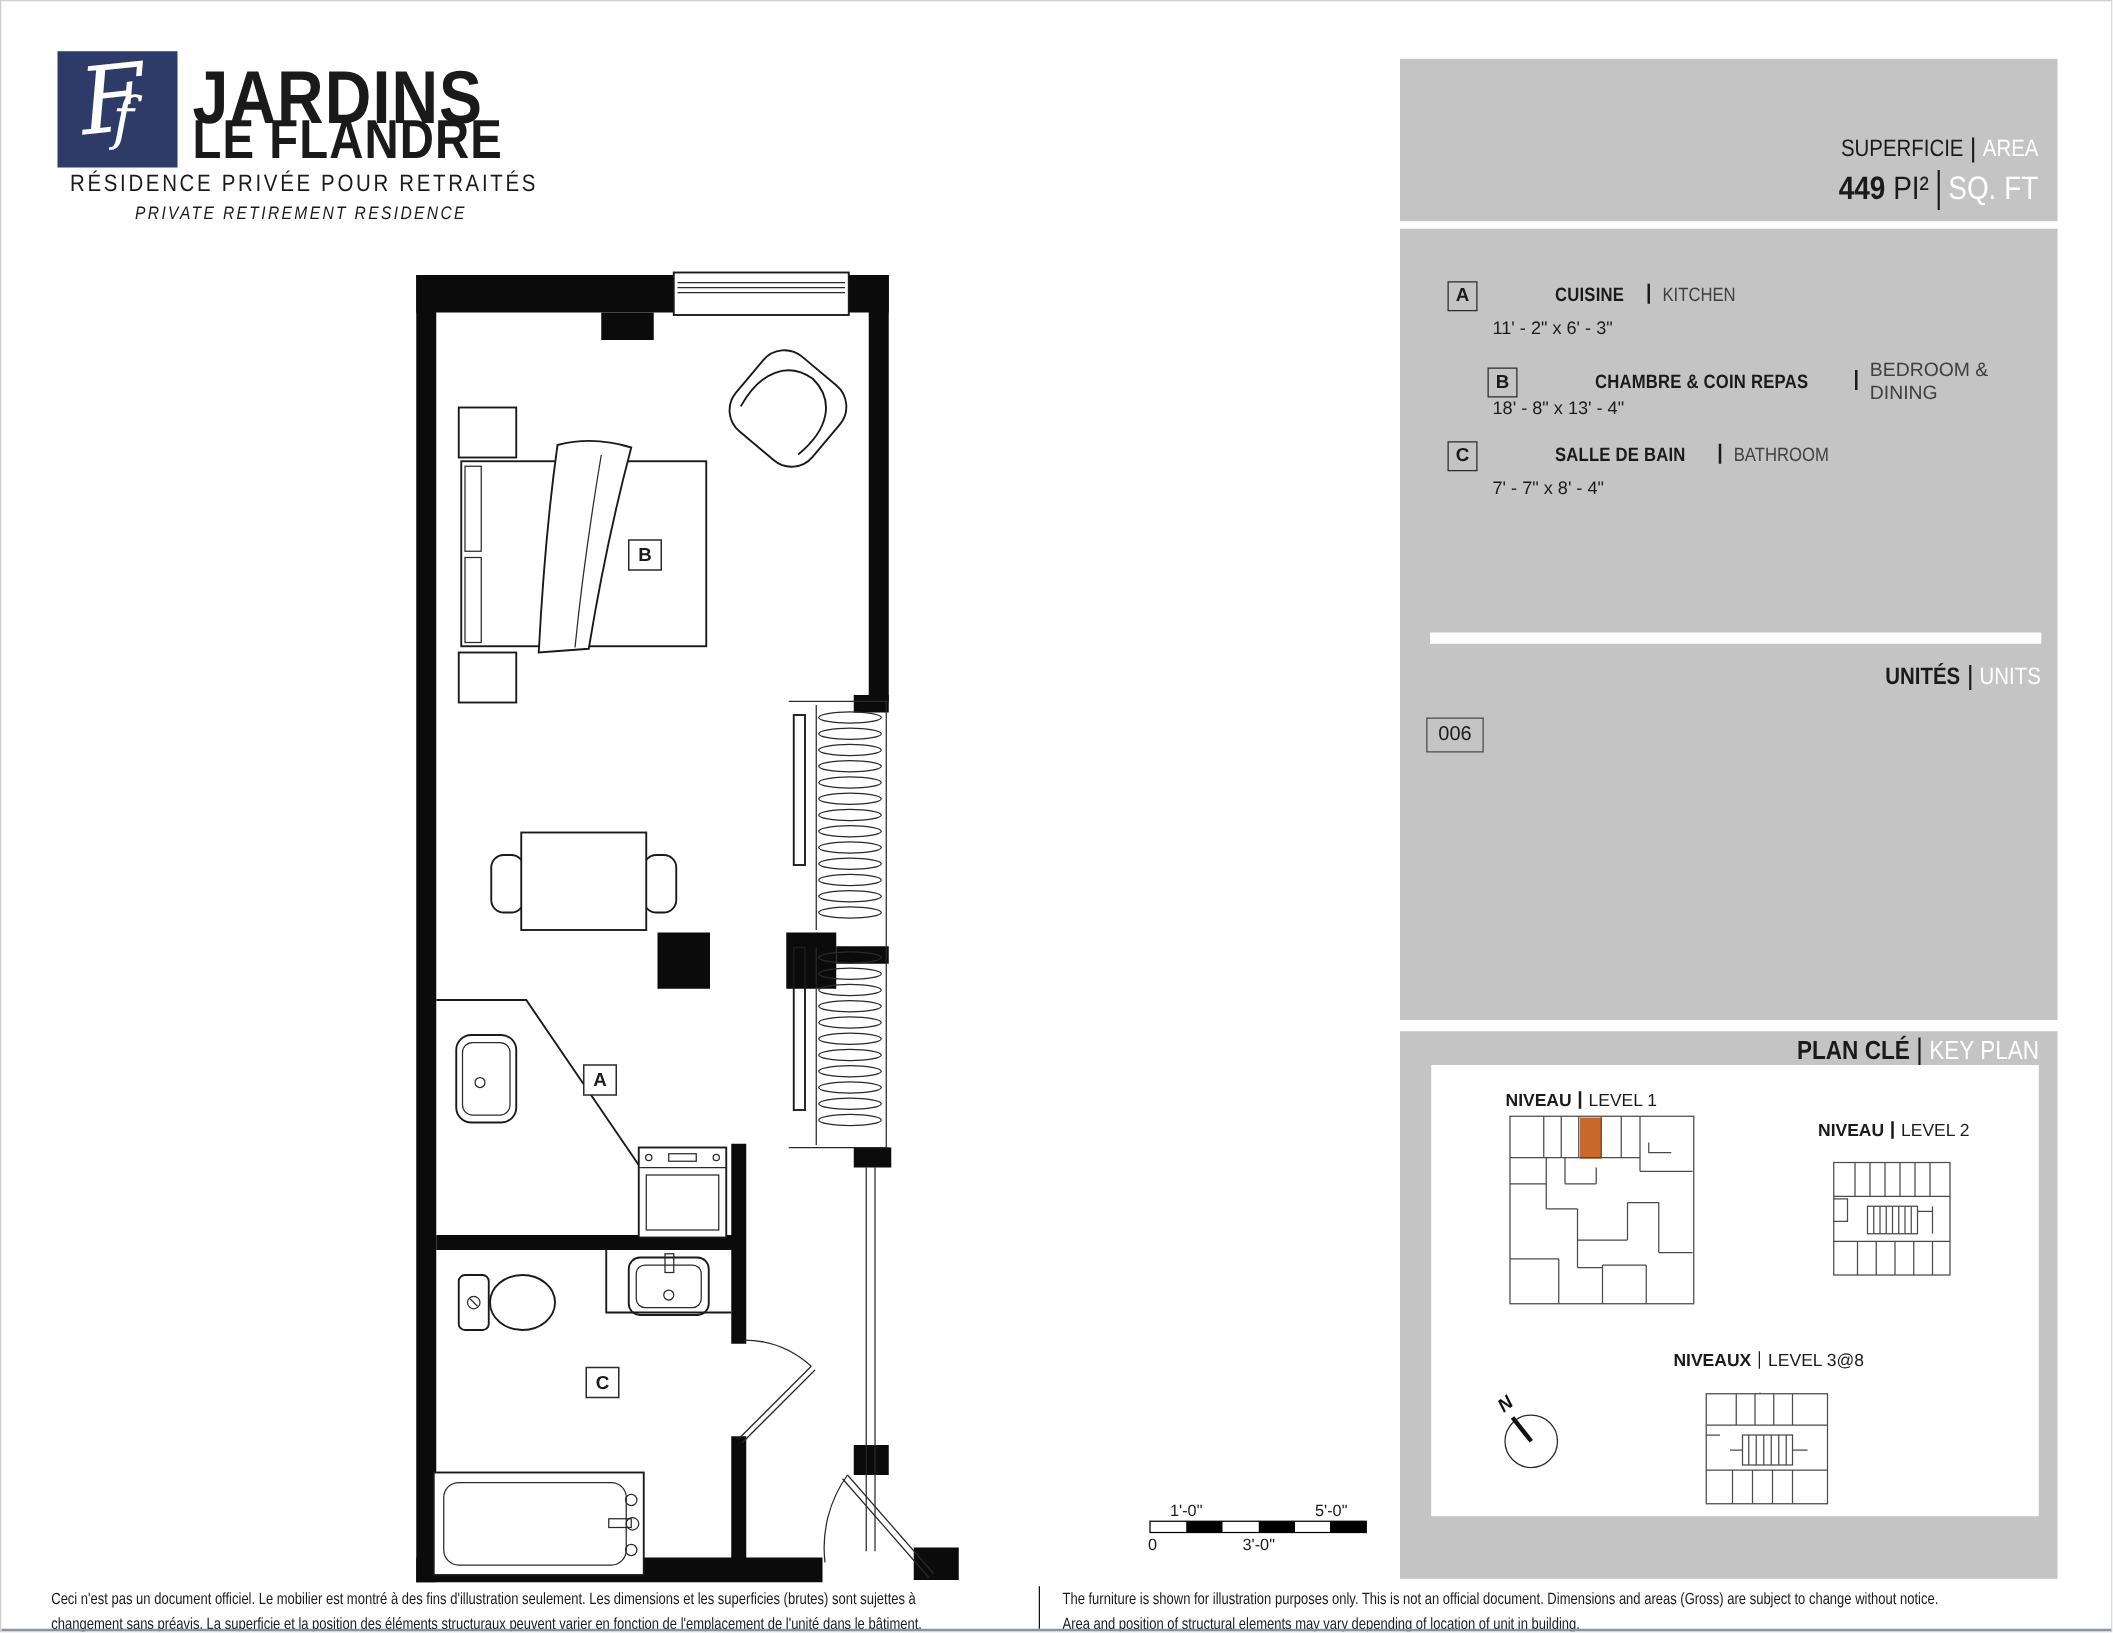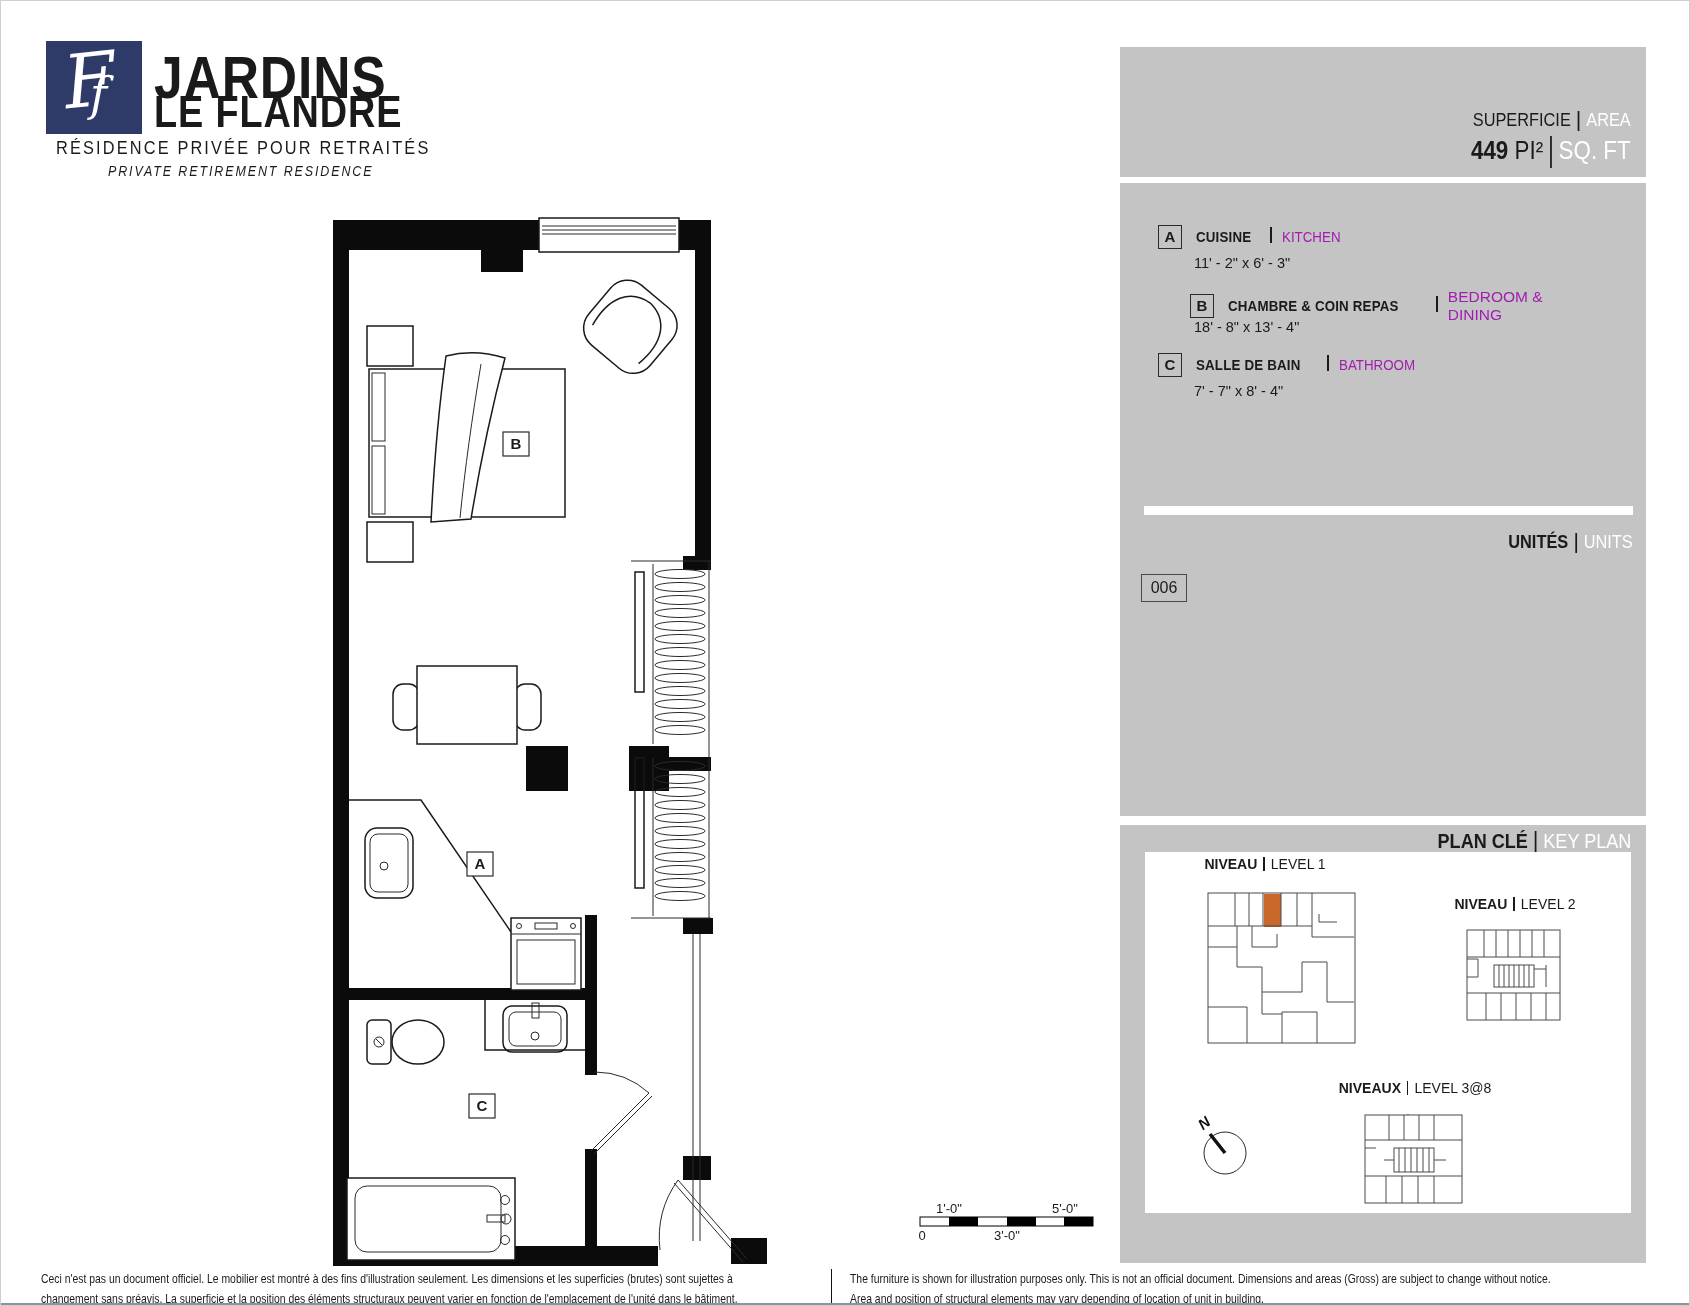--- a/index.html
+++ b/index.html
@@ -8,22 +8,22 @@
         border:1px solid #cfcfcf;box-sizing:border-box;}
   .abs{position:absolute;}
   .panel{position:absolute;left:1119px;width:526px;background:#c4c4c4;}
   .cond{display:inline-block;transform:scaleX(0.86);transform-origin:left center;white-space:nowrap;}
   .condr{display:inline-block;transform:scaleX(0.86);transform-origin:right center;white-space:nowrap;}
   .wt{color:#fff;}
   .sep{display:inline-block;width:2px;background:#1a1a1a;vertical-align:middle;margin:0 8px;}
   .legend-row{position:absolute;left:38px;white-space:nowrap;}
   .legend-key{display:inline-block;width:22px;height:22px;border:1.5px solid #2a2a2a;background:#c4c4c4;
               text-align:center;line-height:22px;font-weight:bold;font-size:15px;vertical-align:middle;margin-right:14px;}
-  .legend-name{font-weight:bold;font-size:15.5px;letter-spacing:.2px;vertical-align:middle;}
-  .legend-en{font-size:15.5px;color:#a21caf;vertical-align:middle;}
+  .legend-name{font-weight:bold;font-size:15.5px;letter-spacing:.2px;vertical-align:middle;margin-left:48px;}
+  .legend-en{font-size:15.5px;color:#404040;vertical-align:middle;}
   .legend-dims{position:absolute;left:74px;font-size:14.5px;white-space:nowrap;}
   .kp-label{font-size:14px;white-space:nowrap;text-align:center;}
   .kp-label b{font-weight:bold;}
   .kp-sep{display:inline-block;width:1.5px;height:14px;background:#1a1a1a;vertical-align:-2px;margin:0 6px;}
   .disc{font-size:13px;line-height:1.5;transform:scaleX(0.8);transform-origin:left top;white-space:nowrap;}
   svg{display:block;}
   .plan-stroke{fill:none;stroke:#1a1a1a;stroke-width:1.5;}
   .plan-thin{fill:none;stroke:#2a2a2a;stroke-width:1;}
   .plan-wall{fill:#0b0b0b;stroke:none;}
   .plan-white{fill:#fff;stroke:#1a1a1a;stroke-width:1.5;}
@@ -93,21 +93,21 @@
     </div>
   </div>
 
   <div class="panel" style="top:824px;height:438px;">
     <div class="abs" style="right:15px;top:4px;font-size:21px;white-space:nowrap;">
       <span class="condr"><b>PLAN CLÉ</b><span class="sep" style="height:22px;"></span><span class="wt">KEY PLAN</span></span>
     </div>
 
     <div class="abs" style="left:25px;top:27px;width:486px;height:361px;background:#fff;">
 
-      <div class="abs kp-label" style="left:20px;top:4px;width:200px;">
+      <div class="abs kp-label" style="left:20px;top:20px;width:200px;">
         <b>NIVEAU</b><span class="kp-sep"></span><span>LEVEL 1</span>
       </div>
       <svg class="abs" style="left:62px;top:40px;" width="149" height="152" viewBox="0 0 149 152">
         <rect class="mini" x="1" y="1" width="147" height="150"></rect>
         <rect x="57" y="2" width="17" height="33" fill="#c8682a"></rect>
         <path class="mini" d="M28,1 V34 M42,1 V34 M56,1 V34 M74,1 V34 M90,1 V34 M1,34 H105 M105,1 V45 M105,45 H147 M112,22 V30 H130"></path>
         <path class="mini" d="M1,55 H30 M30,34 V75 M30,75 H55 M55,75 V100 M55,100 H95 M95,100 V70 M95,70 H120 M120,70 V110 M120,110 H147 M45,34 V55 M45,55 H70 M70,55 V42"></path>
         <path class="mini" d="M1,115 H40 M40,115 V151 M75,120 V151 M75,120 H110 M110,120 V151 M55,100 V122 M55,122 H75"></path>
       </svg>
 

